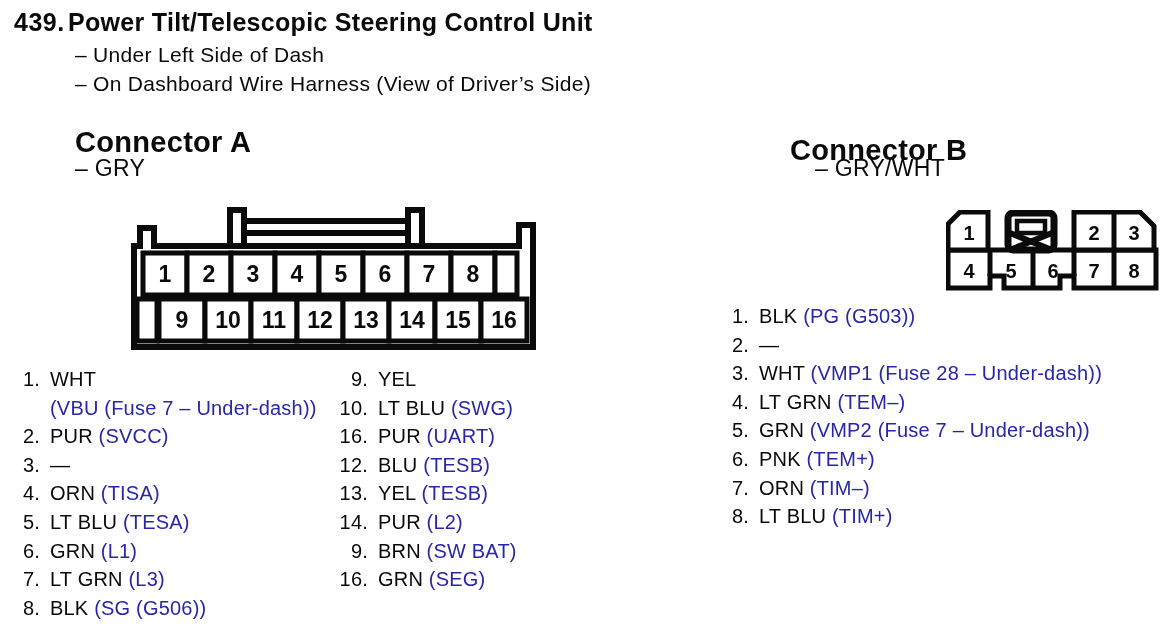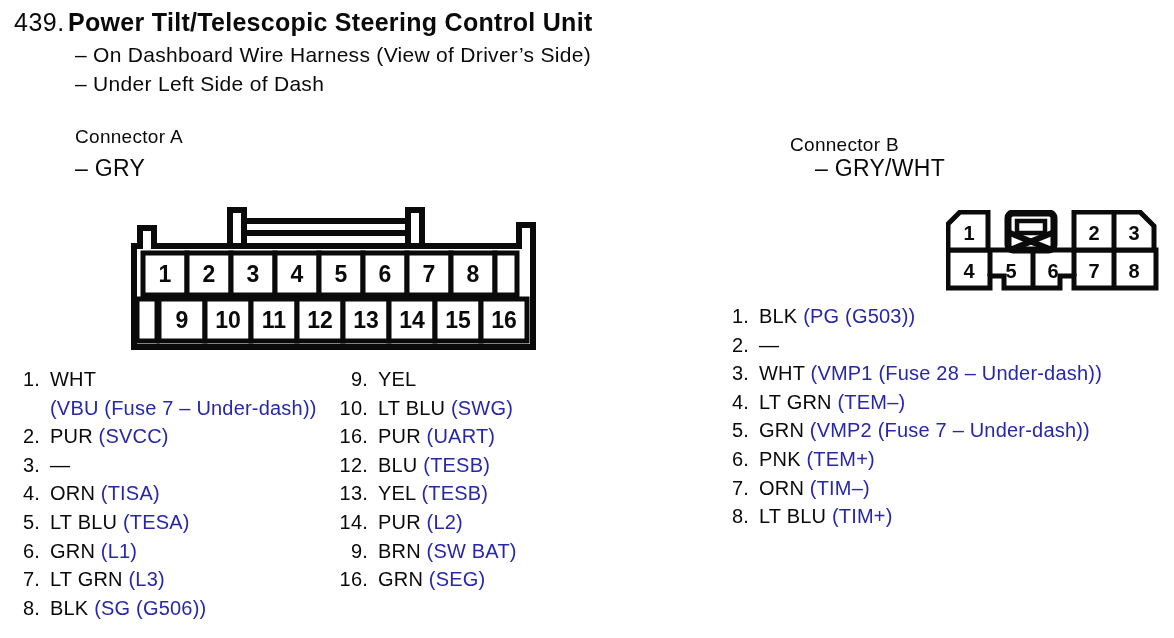--- a/index.html
+++ b/index.html
@@ -1,24 +1,24 @@
 <!DOCTYPE html>
 <html style="--signal-blue: #2727aa; --ink: #0a0a0a;"><head>
 <meta charset="utf-8">
 <style>
   html,body{margin:0;padding:0;}
   body{
     width:1174px;height:638px;background:#ffffff;position:relative;overflow:hidden;
     font-family:"Liberation Sans", sans-serif;color:var(--ink,#0a0a0a);
   }
   .abs{position:absolute;}
-  .title-num{left:14px;top:8px;font-size:25px;font-weight:normal;letter-spacing:.5px;}
+  .title-num{left:14px;top:8px;font-size:25px;font-weight:bold;letter-spacing:.5px;}
   .title-text{left:68px;top:8px;font-size:25px;font-weight:bold;letter-spacing:.3px;}
   .locs{left:75px;top:41px;font-size:21px;line-height:28.5px;letter-spacing:.3px;}
-  .conn-head{font-size:19px;font-weight:normal;letter-spacing:.3px;}
+  .conn-head{font-size:29px;font-weight:bold;letter-spacing:.3px;}
   .conn-sub{font-size:23px;letter-spacing:.3px;}
   .head-a{left:75px;top:126px;}
   .sub-a{left:75px;top:155px;}
   .head-b{left:790px;top:134px;}
   .sub-b{left:815px;top:155px;}
   .pin-list{font-size:20px;line-height:28.6px;letter-spacing:.2px;}
   .list-a1{left:14px;top:365px;}
   .list-a2{left:330px;top:365px;}
   .list-b{left:731px;top:302px;}
   .pin-row{display:flex;}
@@ -30,22 +30,22 @@
   .sig{color:var(--signal-blue,#2727aa);}
   svg{display:block;}
   svg text{font-family:"Liberation Sans", sans-serif;font-weight:bold;}
 </style>
 </head>
 <body>
 
 <div class="abs title-num">439.</div>
 <div class="abs title-text">Power Tilt/Telescopic Steering Control Unit</div>
 <div class="abs locs">
+  <div>– Under Left Side of Dash</div>
   <div>– On Dashboard Wire Harness (View of Driver’s Side)</div>
-  <div>– Under Left Side of Dash</div>
 </div>
 
 <div class="abs conn-head head-a">Connector A</div>
 <div class="abs conn-sub sub-a">– GRY</div>
 
 <div class="abs conn-head head-b">Connector B</div>
 <div class="abs conn-sub sub-b">– GRY/WHT</div>
 
 <div class="abs" style="left:131px;top:202px;">
   <svg width="408" height="150" viewBox="0 0 408 150">

